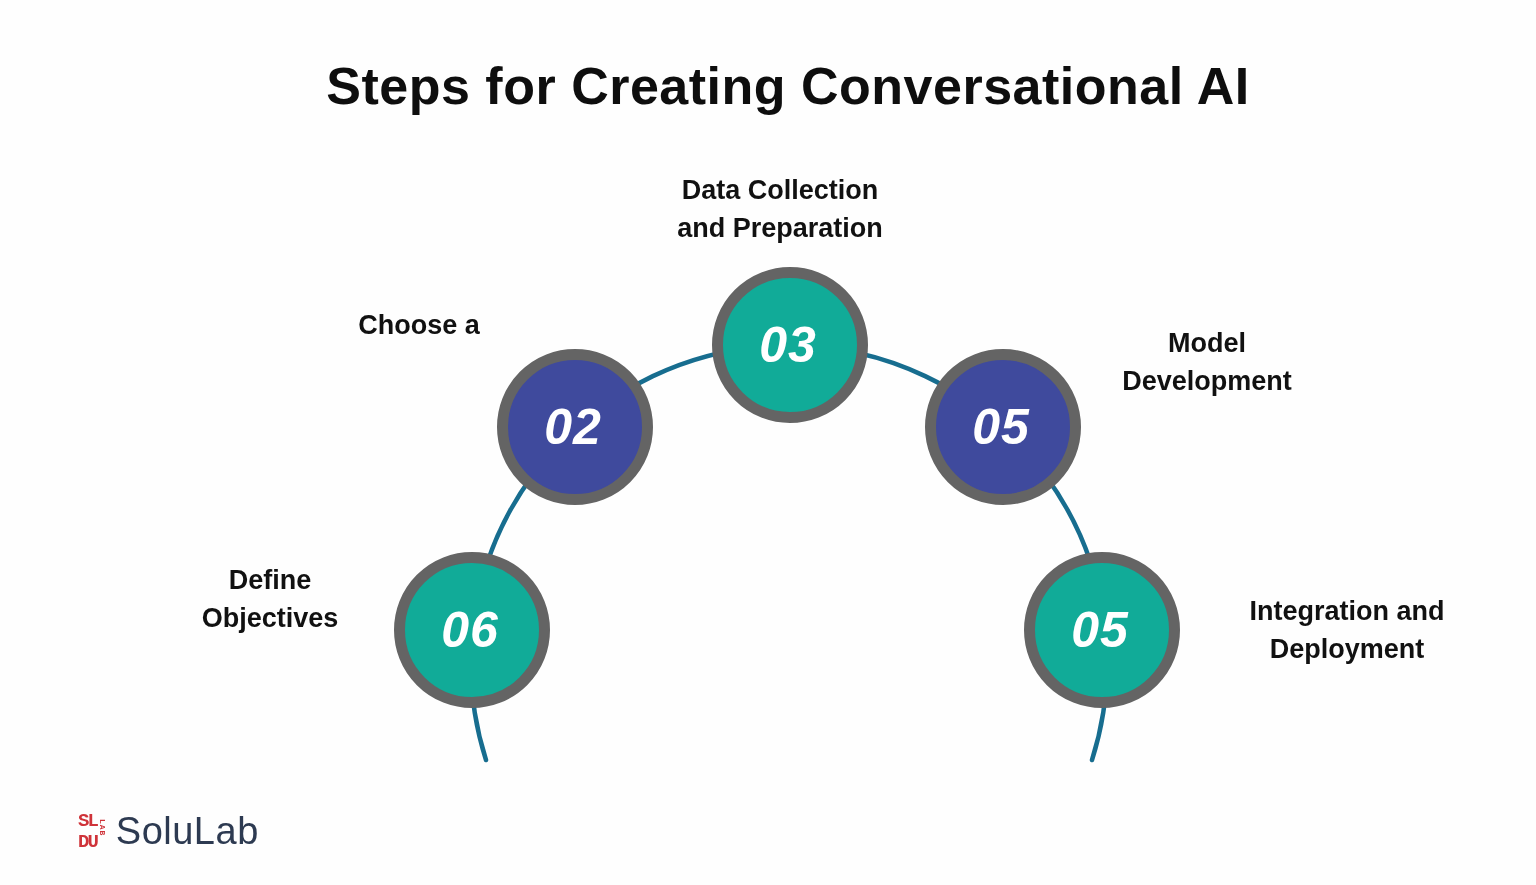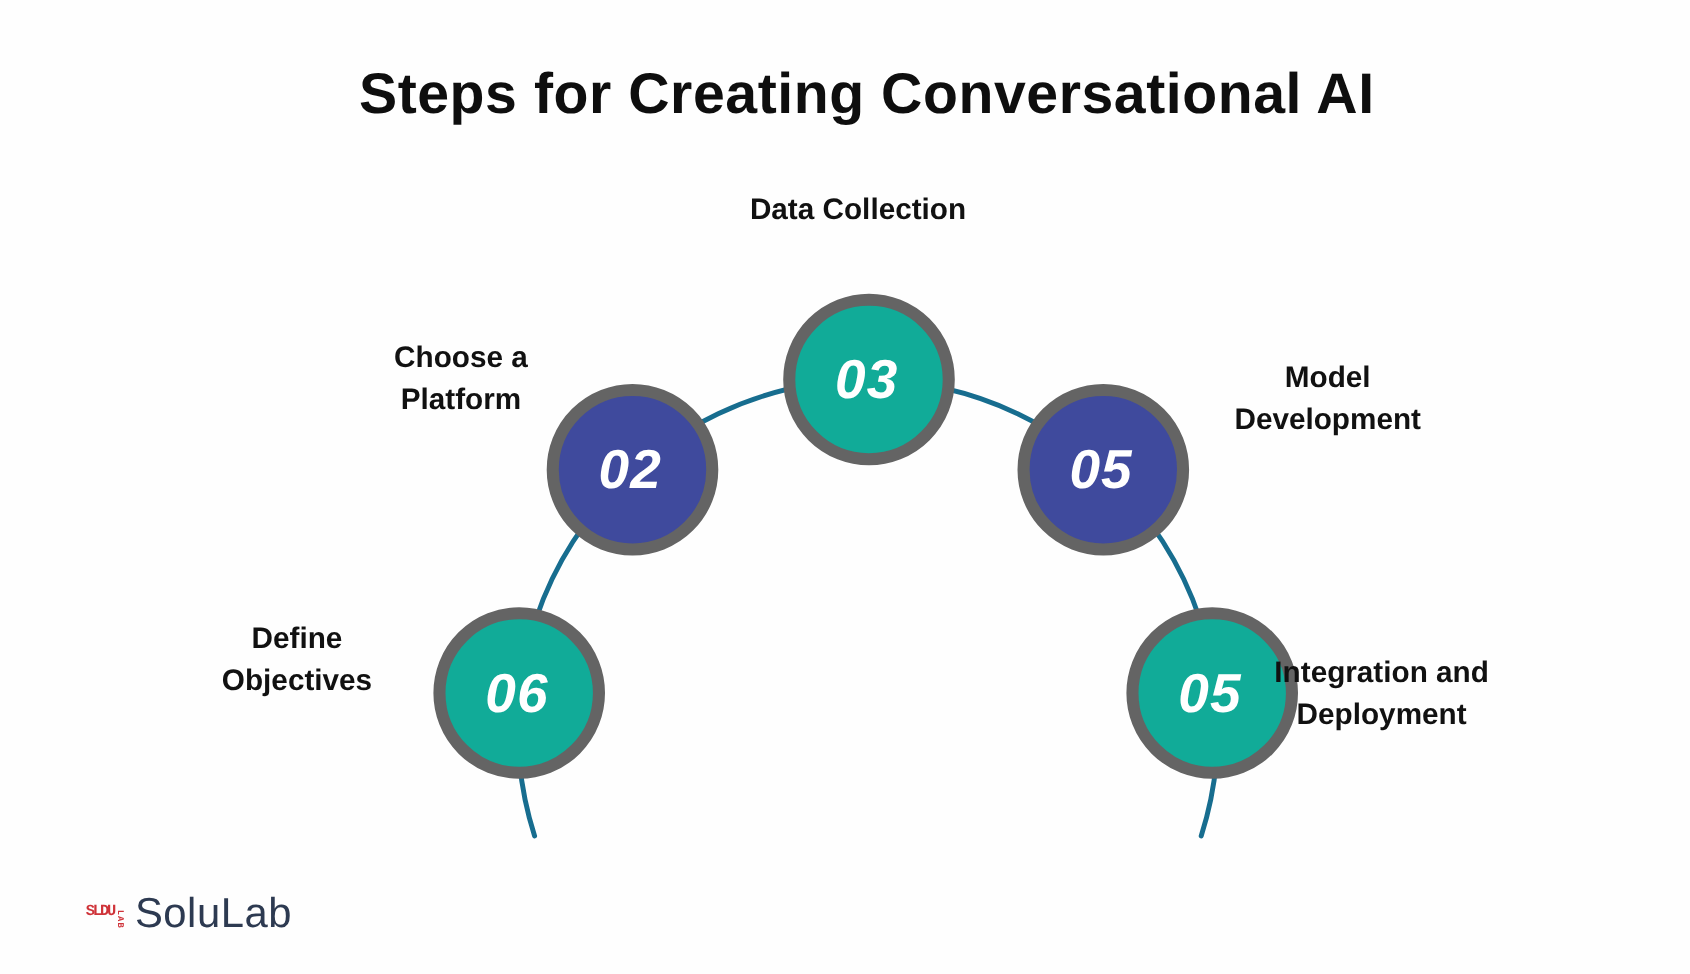--- a/index.html
+++ b/index.html
@@ -67,24 +67,24 @@
     z-index:2;
   }
   .logo-icon{
     display:flex;
     align-items:flex-start;
     gap:1px;
     color:var(--c-logo_red,#cf3339);
   }
   .logo-icon-main{
     display:flex;
-    flex-direction:row;
+    flex-direction:column;
     font-family:"Liberation Mono", monospace;
     font-weight:bold;
-    font-size:14px;
+    font-size:19px;
     line-height:21px;
     letter-spacing:-2px;
   }
   .logo-icon-side{
     writing-mode:vertical-rl;
     font-family:"Liberation Mono", monospace;
     font-weight:bold;
     font-size:8px;
     line-height:8px;
     letter-spacing:1px;
@@ -137,33 +137,33 @@
     </div>
   </div>
 
   <div class="label" style="left:120px;top:561px;width:260px;text-align:center;">
     <span>Define</span>
     <span>Objectives</span>
   </div>
 
   <div class="label" style="left:279px;top:306px;width:240px;">
     <span>Choose a</span>
-    <span>Platform</span>
   </div>
 
   <div class="label" style="left:600px;top:171px;width:320px;">
     <span>Data Collection</span>
+    <span>and Preparation</span>
   </div>
 
   <div class="label" style="left:1047px;top:324px;width:280px;">
     <span>Model</span>
     <span>Development</span>
   </div>
 
-  <div class="label" style="left:1091px;top:592px;width:290px;">
+  <div class="label" style="left:1182px;top:592px;width:290px;">
     <span>Integration and</span>
     <span>Deployment</span>
   </div>
 
   <div class="logo">
     <div class="logo-icon">
       <div class="logo-icon-main">
         <span>SL</span>
         <span>DU</span>
       </div>

